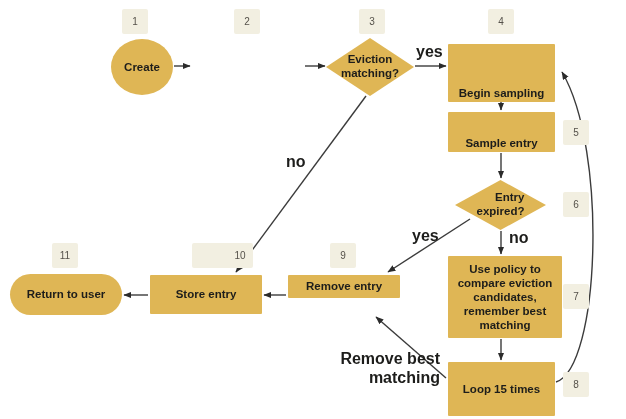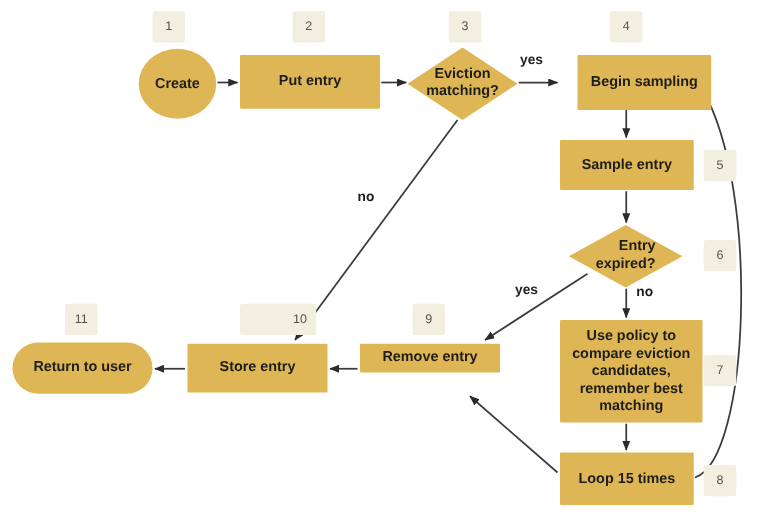--- a/index.html
+++ b/index.html
@@ -75,21 +75,21 @@
     height: 25px;
     display: flex;
     align-items: center;
     justify-content: center;
     border-radius: 2px;
     z-index: 4;
   }
   .edge-label {
     position: absolute;
     color: #1d1d1b;
-    font-size: 11px;
+    font-size: 16px;
     font-weight: bold;
     white-space: pre-line;
     text-align: right;
     line-height: 1.2;
     z-index: 5;
   }
 </style>
 </head>
 <body>
 
@@ -131,44 +131,41 @@
     </g>
   </svg>
 
   <div class="node circle" style="left:111px; top:39px; width:62px; height:56px;text-align:right;">
     <span>Create</span>
   </div>
   <div class="badge" style="left:122px; top:9px;">
     <span>1</span>
   </div>
 
-  <div class="node rect" style="left:192px; top:44px; width:112px; height:43px;">
-    <span>Put entry</span>
-  </div>
   <div class="badge" style="left:234px; top:9px;">
     <span>2</span>
   </div>
 
   <div class="node diamond" style="left:326px; top:38px; width:88px; height:58px;">
     <span class="diamond-shape"></span>
     <span class="dlabel" style="white-space:pre-line;">Eviction
 matching?</span>
   </div>
   <div class="badge" style="left:359px; top:9px;">
     <span>3</span>
   </div>
 
-  <div class="node rect" style="left:462px; top:44px; width:107px; height:44px;">
+  <div class="node rect" style="left:448px; top:44px; width:107px; height:58px;align-items:flex-end;">
     <span>Begin sampling</span>
   </div>
   <div class="badge" style="left:488px; top:9px;">
     <span>4</span>
   </div>
 
-  <div class="node rect" style="left:448px; top:112px; width:107px; height:40px;">
+  <div class="node rect" style="left:448px; top:112px; width:107px; height:40px;align-items:flex-end;">
     <span>Sample entry</span>
   </div>
   <div class="badge" style="left:563px; top:120px;">
     <span>5</span>
   </div>
 
   <div class="node diamond" style="left:455px; top:180px; width:91px; height:50px;">
     <span class="diamond-shape"></span>
     <span class="dlabel" style="white-space:pre-line;text-align:right;">Entry
 expired?</span>
@@ -177,21 +174,21 @@
     <span>6</span>
   </div>
 
   <div class="node rect" style="left:448px; top:256px; width:114px; height:82px;">
     <span>Use policy to compare eviction candidates, remember best matching</span>
   </div>
   <div class="badge" style="left:563px; top:284px;">
     <span>7</span>
   </div>
 
-  <div class="node rect" style="left:448px; top:362px; width:107px; height:42px;">
+  <div class="node rect" style="left:448px; top:362px; width:107px; height:54px;">
     <span>Loop 15 times</span>
   </div>
   <div class="badge" style="left:563px; top:372px;">
     <span>8</span>
   </div>
 
   <div class="node rect" style="left:288px; top:275px; width:112px; height:23px;">
     <span>Remove entry</span>
   </div>
   <div class="badge" style="left:330px; top:243px;">
@@ -209,14 +206,16 @@
     <span>Return to user</span>
   </div>
   <div class="badge" style="left:52px; top:243px;">
     <span>11</span>
   </div>
 
   <div class="edge-label" style="left:416px; top:42px;">yes</div>
   <div class="edge-label" style="left:286px; top:152px;">no</div>
   <div class="edge-label" style="left:412px; top:226px;">yes</div>
   <div class="edge-label" style="left:509px; top:228px;">no</div>
+  <div class="edge-label" style="left:336px; top:349px; width:104px;">Remove best
+matching</div>
 
 </div>
 
 </body></html>

